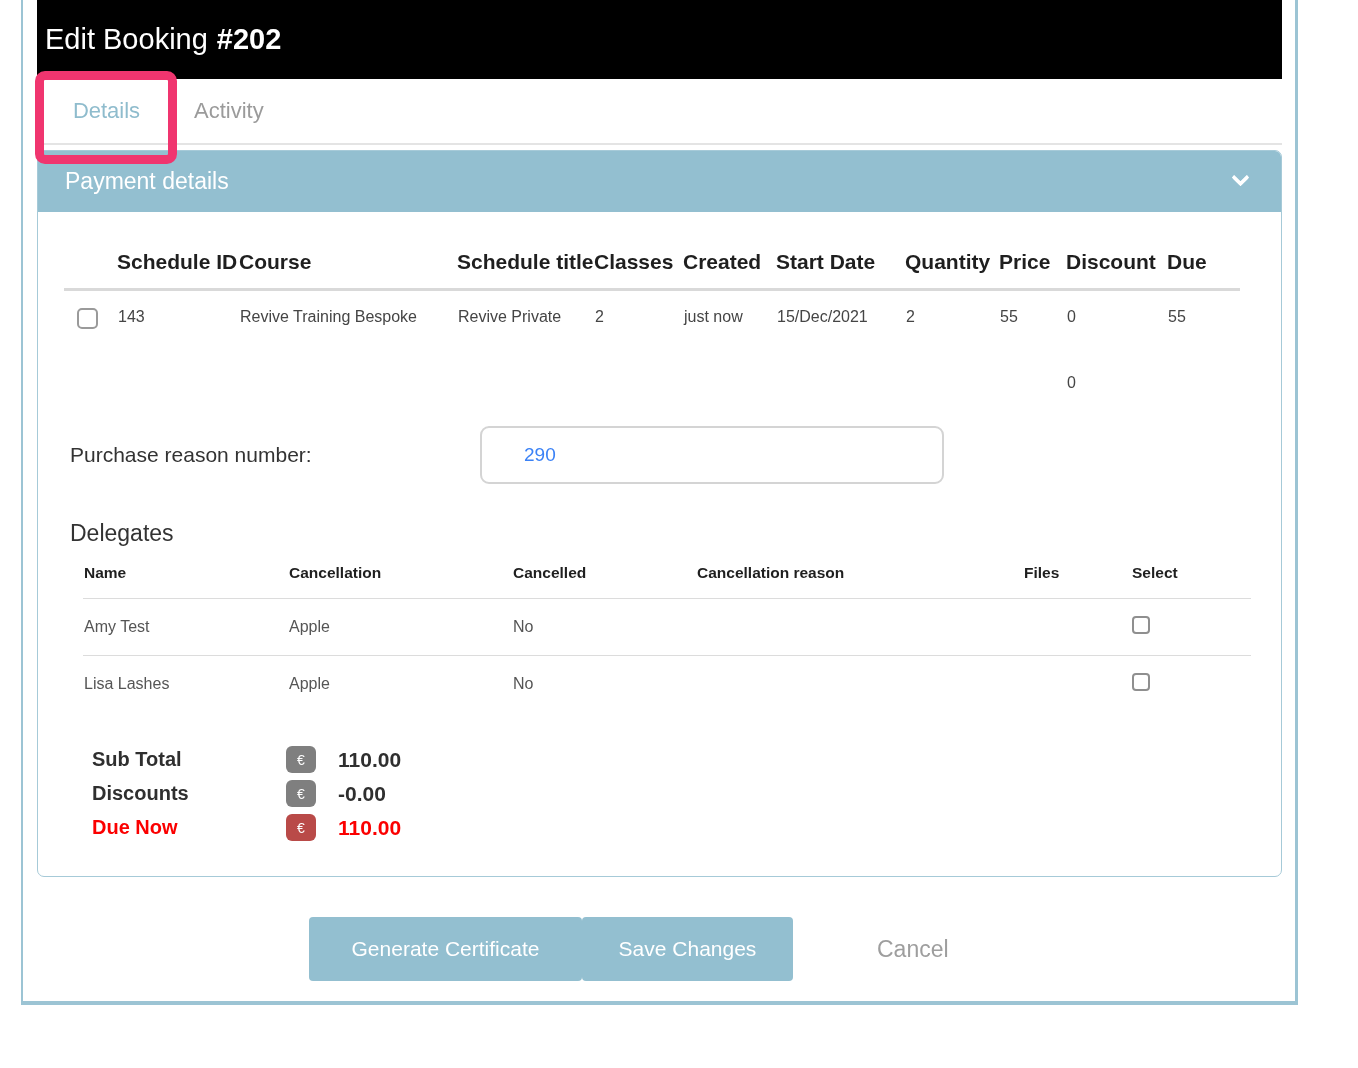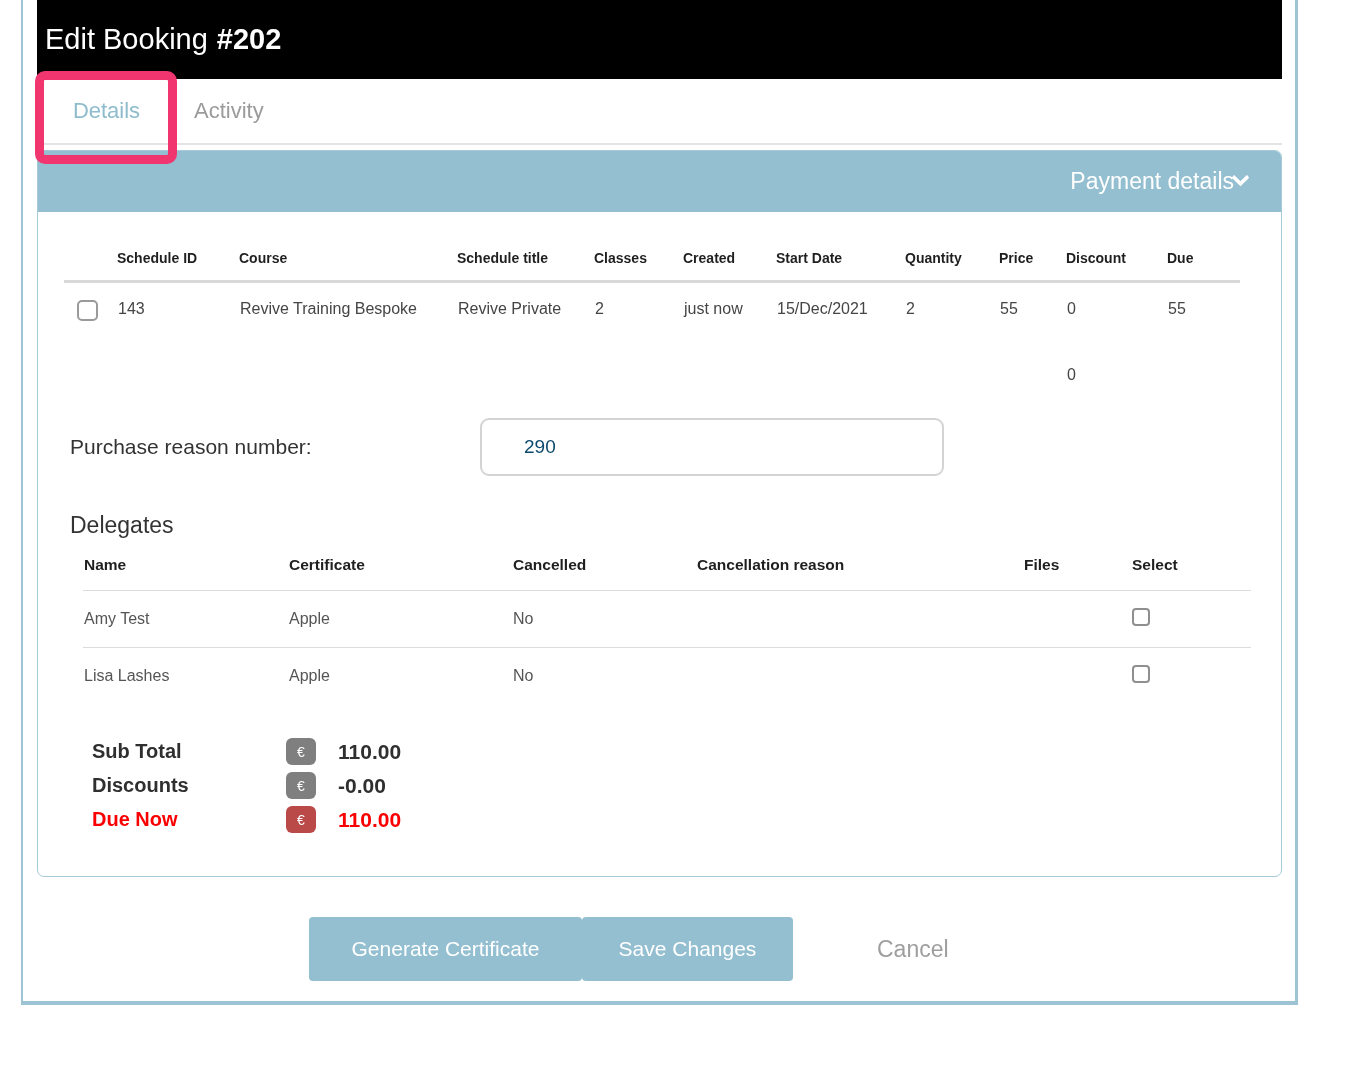--- a/index.html
+++ b/index.html
@@ -30,49 +30,49 @@
     position:absolute; left:35px; top:71px; width:142px; height:93px;
     border:9px solid #f0356f; border-radius:10px; z-index:30; pointer-events:none;
   }
 
   .panel {
     margin-top:5px; width:1245px; height:727px;
     border:1px solid #a6cad8; border-radius:7px; background:#fff;
   }
   .panel-header {
     height:61px; background:#93bfd0; border-radius:6px 6px 0 0;
-    display:flex; align-items:center; justify-content:flex-end;
+    display:flex; align-items:center; justify-content:space-between;
     padding:0 34px 0 27px; color:#fff; font-size:23px;
   }
   .chevron {
     width:13px; height:13px; border-right:4px solid #fff; border-bottom:4px solid #fff;
     transform:rotate(45deg); margin-top:-8px; border-radius:2px; cursor:pointer;
   }
 
   table { border-collapse:collapse; table-layout:fixed; }
   .sched-table { margin:38px 0 0 26px; width:1176px; }
   .sched-table th {
-    text-align:left; font-size:14px; color:#1f1f1f; font-weight:700;
+    text-align:left; font-size:21px; color:#1f1f1f; font-weight:700;
     padding:0 0 14px 0; border-bottom:3px solid #d9d9d9;
   }
   .sched-table td { font-size:16px; color:#454545; padding-top:17px; vertical-align:top; }
   .sched-table td.row2 { padding-top:40px; }
 
   .cb {
     appearance:none; -webkit-appearance:none; width:21px; height:21px;
     border:2px solid #9a9a9a; border-radius:5px; margin:0; background:#fff; cursor:pointer;
   }
   .cb-small { width:18px; height:18px; border-radius:4px; border-color:#8f8f8f; }
   .sched-cb { margin-left:12px; }
 
   .po-row { display:flex; align-items:center; margin-top:33px; padding-left:32px; }
   .po-label { font-size:21px; color:#333; width:410px; }
   .po-input {
     width:464px; height:58px; border:2px solid #d4d4d4; border-radius:9px;
-    padding-left:42px; font-size:19px; color:#0c4a6e; outline:none;
+    padding-left:42px; font-size:19px; color:#3b82f6; outline:none;
     font-family:"Liberation Sans", sans-serif; background:#fff;
   }
 
   .delegates-title { margin:36px 0 0 32px; font-size:23px; color:#333; }
   .del-table { margin:16px 0 0 45px; width:1168px; }
   .del-table th {
     text-align:left; font-size:15.5px; color:#1f1f1f; font-weight:700;
     padding-bottom:16px; border-bottom:1px solid #dcdcdc;
   }
   .del-table td { font-size:16px; color:#555; height:57px; border-bottom:1px solid #dcdcdc; }
@@ -191,21 +191,21 @@
           <col style="width:205px">
             <col style="width:224px">
             <col style="width:184px">
           <col style="width:327px">
             <col style="width:108px">
             <col style="width:120px">
         </colgroup>
         <thead>
           <tr>
             <th>Name</th>
-            <th>Certificate</th>
+            <th>Cancellation</th>
             <th>Cancelled</th>
             <th>Cancellation reason</th>
             <th>Files</th>
             <th>Select</th>
           </tr>
         </thead>
         <tbody>
           <tr>
             <td>Amy Test</td>
             <td>Apple</td>

